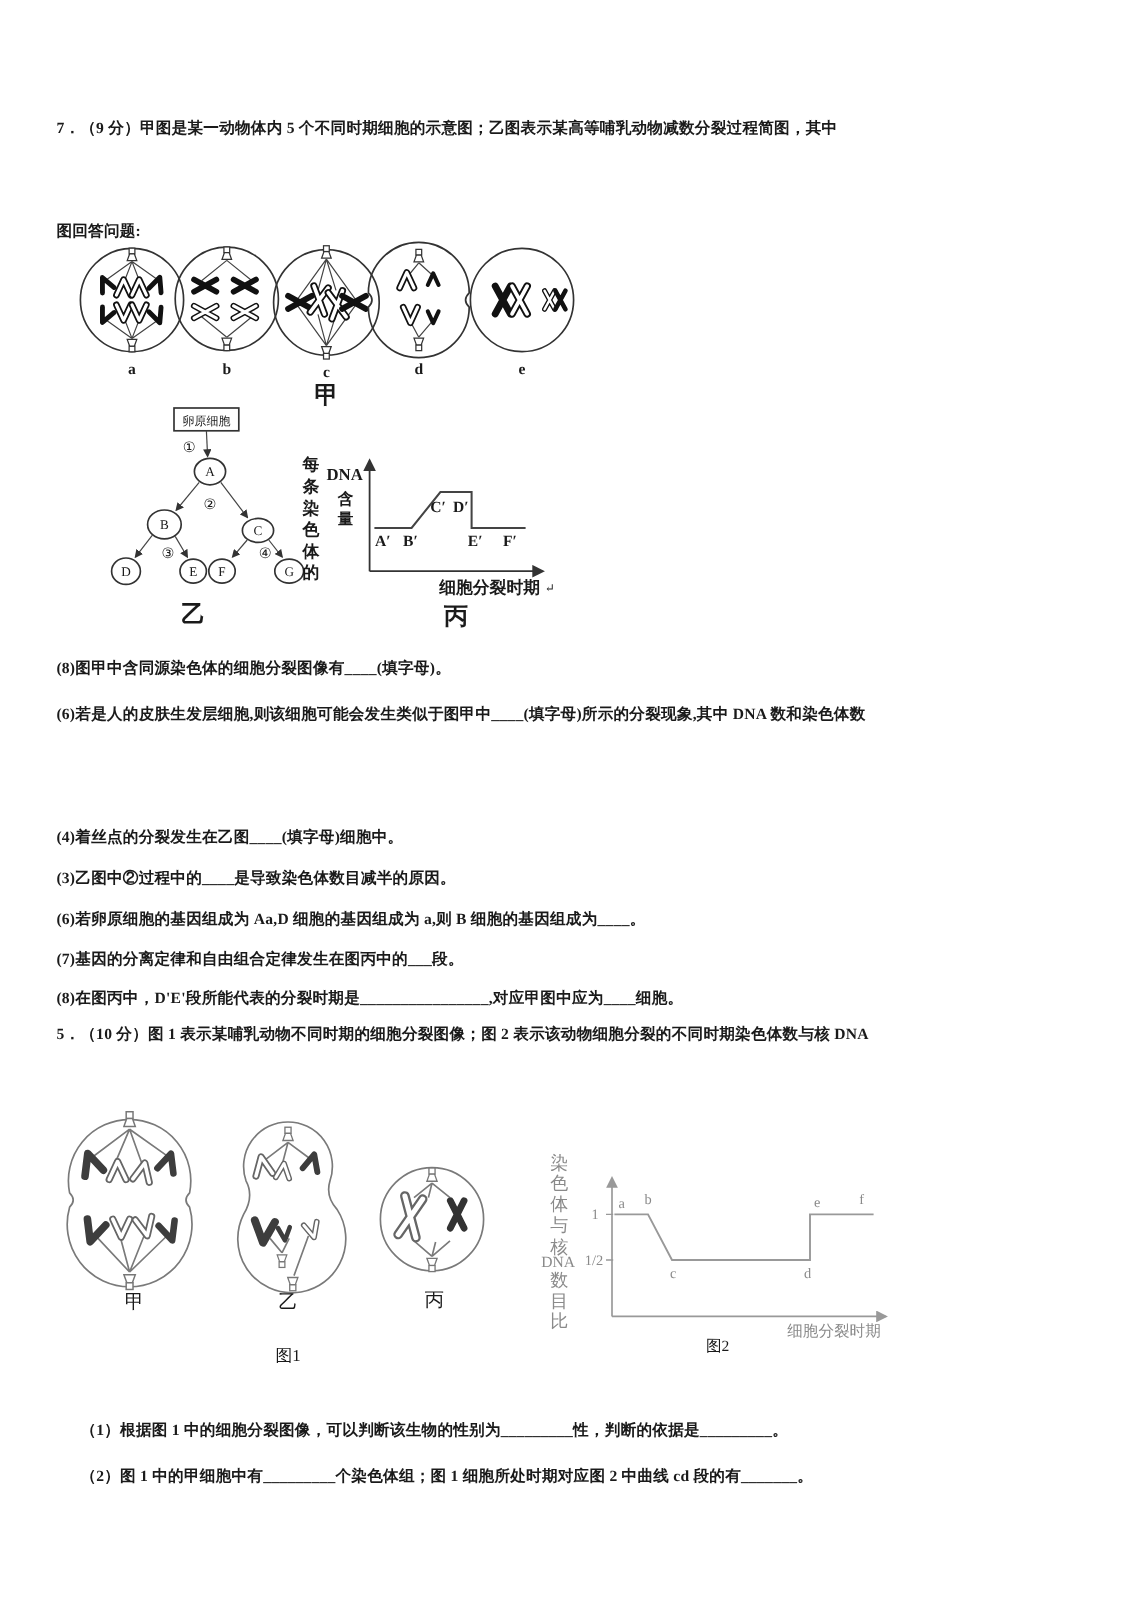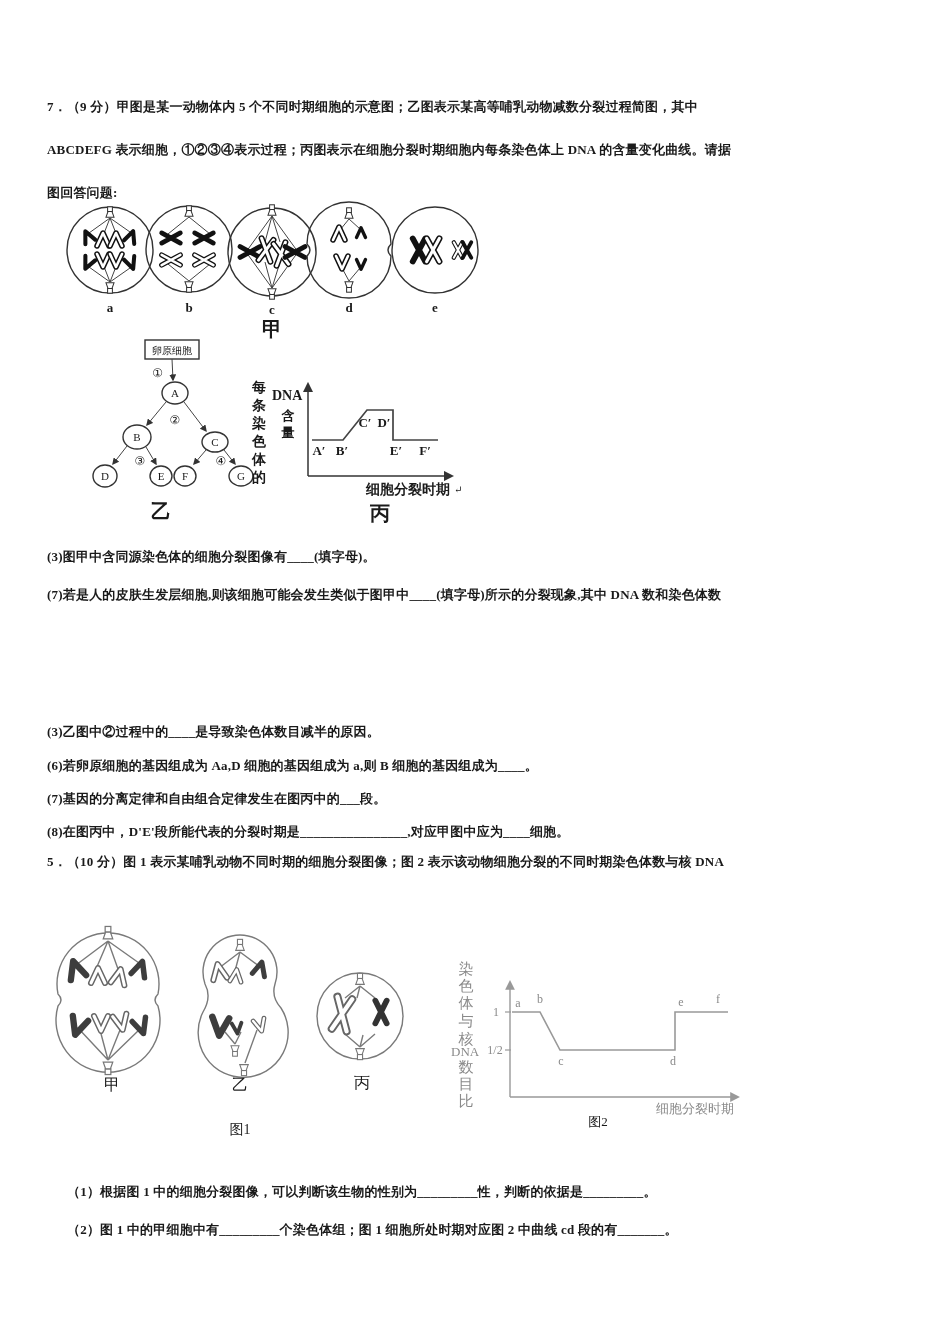--- a/index.html
+++ b/index.html
@@ -65,21 +65,20 @@
           <path d="M-6,-13 L6,13 M6,-13 L-6,13" fill="none" stroke="#fff" stroke-width="3.4" stroke-linecap="round"></path>
         </g>
       <g id="cent">
           <rect x="-3" y="-9" width="6" height="6" fill="#fff" stroke="currentColor" stroke-width="1.3"></rect>
           <path d="M-5,4 L5,4 L2.5,-3 L-2.5,-3 Z" fill="#fff" stroke="currentColor" stroke-width="1.3"></path>
         </g>
     </defs>
   </svg>
 
   <div class="tline" style="top:95px">7．（9 分）甲图是某一动物体内 5 个不同时期细胞的示意图；乙图表示某高等哺乳动物减数分裂过程简图，其中</div>
-  <div class="tline" style="top:138px">ABCDEFG 表示细胞，①②③④表示过程；丙图表示在细胞分裂时期细胞内每条染色体上 DNA 的含量变化曲线。请据</div>
   <div class="tline" style="top:181px">图回答问题:</div>
 
   <svg class="fig" style="left:52px;top:198px" width="460" height="142" viewBox="0 0 460 142">
 
     <g style="color:#333">
       <circle class="outline" cx="58" cy="52" r="43"></circle>
       <use href="#cent" transform="translate(58,16) scale(0.8)"></use>
       <use href="#cent" transform="translate(58,88) rotate(180) scale(0.8)"></use>
       <path class="spin" d="M58,20 L37,35 M58,20 L51,38 M58,20 L65,38 M58,20 L78,34"></path>
       <path class="spin" d="M58,84 L37,69 M58,84 L51,66 M58,84 L65,66 M58,84 L78,70"></path>
@@ -193,22 +192,23 @@
       <text class="ptLabel" x="305" y="91" text-anchor="middle">C′</text>
       <text class="ptLabel" x="324" y="91" text-anchor="middle">D′</text>
       <text class="ptLabel" x="336" y="119" text-anchor="middle">E′</text>
       <text class="ptLabel" x="365" y="119" text-anchor="middle">F′</text>
       <text class="axisLabel" x="306" y="158">细胞分裂时期</text>
       <text x="394" y="157" font-size="10" fill="#777">↵</text>
       <text class="cap" x="320" y="184" text-anchor="middle">丙</text>
     </g>
   </svg>
 
-  <div class="tline" style="top:545px">(3)图甲中含同源染色体的细胞分裂图像有____(填字母)。</div>
-  <div class="tline" style="top:583px">(7)若是人的皮肤生发层细胞,则该细胞可能会发生类似于图甲中____(填字母)所示的分裂现象,其中 DNA 数和染色体数</div>
+  <div class="tline" style="top:545px">(8)图甲中含同源染色体的细胞分裂图像有____(填字母)。</div>
+  <div class="tline" style="top:583px">(6)若是人的皮肤生发层细胞,则该细胞可能会发生类似于图甲中____(填字母)所示的分裂现象,其中 DNA 数和染色体数</div>
+  <div class="tline" style="top:686px">(4)着丝点的分裂发生在乙图____(填字母)细胞中。</div>
   <div class="tline" style="top:720px">(3)乙图中②过程中的____是导致染色体数目减半的原因。</div>
   <div class="tline" style="top:754px">(6)若卵原细胞的基因组成为 Aa,D 细胞的基因组成为 a,则 B 细胞的基因组成为____。</div>
   <div class="tline" style="top:787px">(7)基因的分离定律和自由组合定律发生在图丙中的___段。</div>
   <div class="tline" style="top:820px">(8)在图丙中，D'E'段所能代表的分裂时期是________________,对应甲图中应为____细胞。</div>
 
   <div class="tline" style="top:850px">5．（10 分）图 1 表示某哺乳动物不同时期的细胞分裂图像；图 2 表示该动物细胞分裂的不同时期染色体数与核 DNA</div>
 
   <svg class="fig" style="left:45px;top:918px" width="410" height="225" viewBox="0 0 410 225">
 
     <g style="color:#777">

